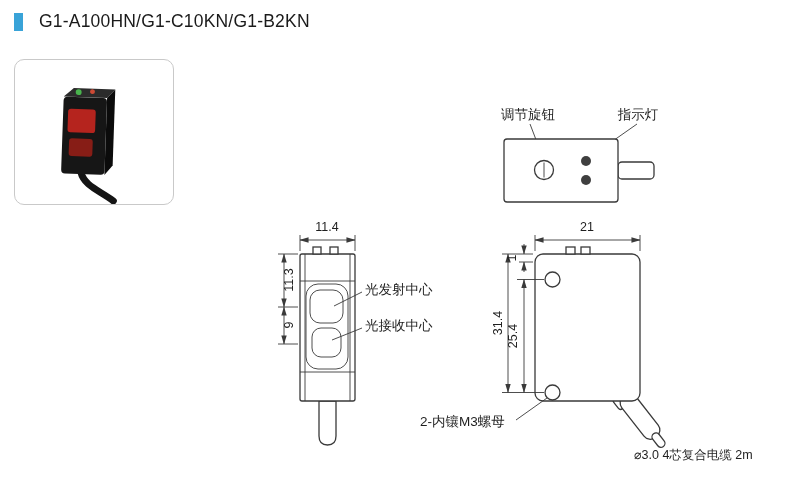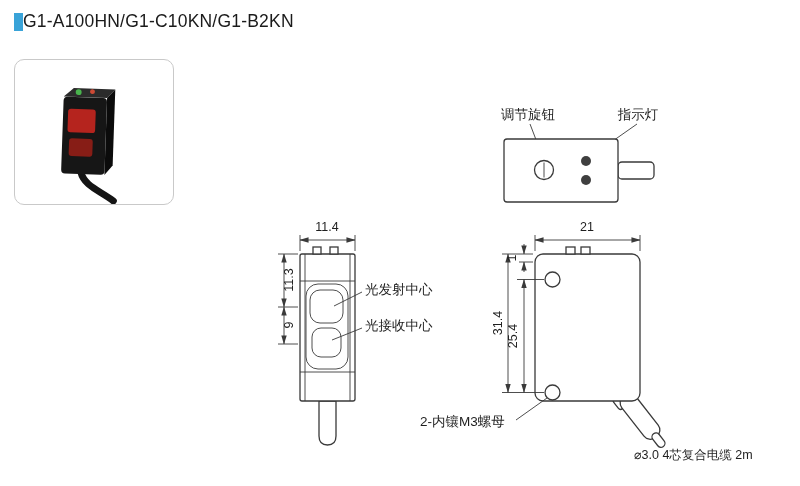--- a/index.html
+++ b/index.html
@@ -1,21 +1,21 @@
 <!DOCTYPE html>
 <html><head>
 <meta charset="utf-8">
 <style>
   * { margin:0; padding:0; box-sizing:border-box; }
   html,body { background:#ffffff; }
   body {
     width:800px; height:486px; position:relative; overflow:hidden;
     font-family:"Liberation Sans", sans-serif; color:#1e1e1e;
   }
-  .title-row { position:absolute; left:14px; top:11px; display:flex; align-items:center; gap:0; }
+  .title-row { position:absolute; left:14px; top:11px; display:flex; align-items:center; gap:16px; }
   .accent-square { width:9px; height:18px; background:#39a3d8; }
   .page-title { font-size:17.5px; font-weight:400; color:#1a1a1a; letter-spacing:.2px; }
   .photo-box {
     position:absolute; left:14px; top:59px; width:160px; height:146px;
     border:1px solid #c9c9c9; border-radius:10px; background:#fff;
   }
   .drawing { position:absolute; left:0; top:0; }
   svg text { font-family:"Liberation Sans", sans-serif; fill:#1f1f1f; }
   .cjk  { font-size:13.5px; }
   .dim  { font-size:12.5px; }

